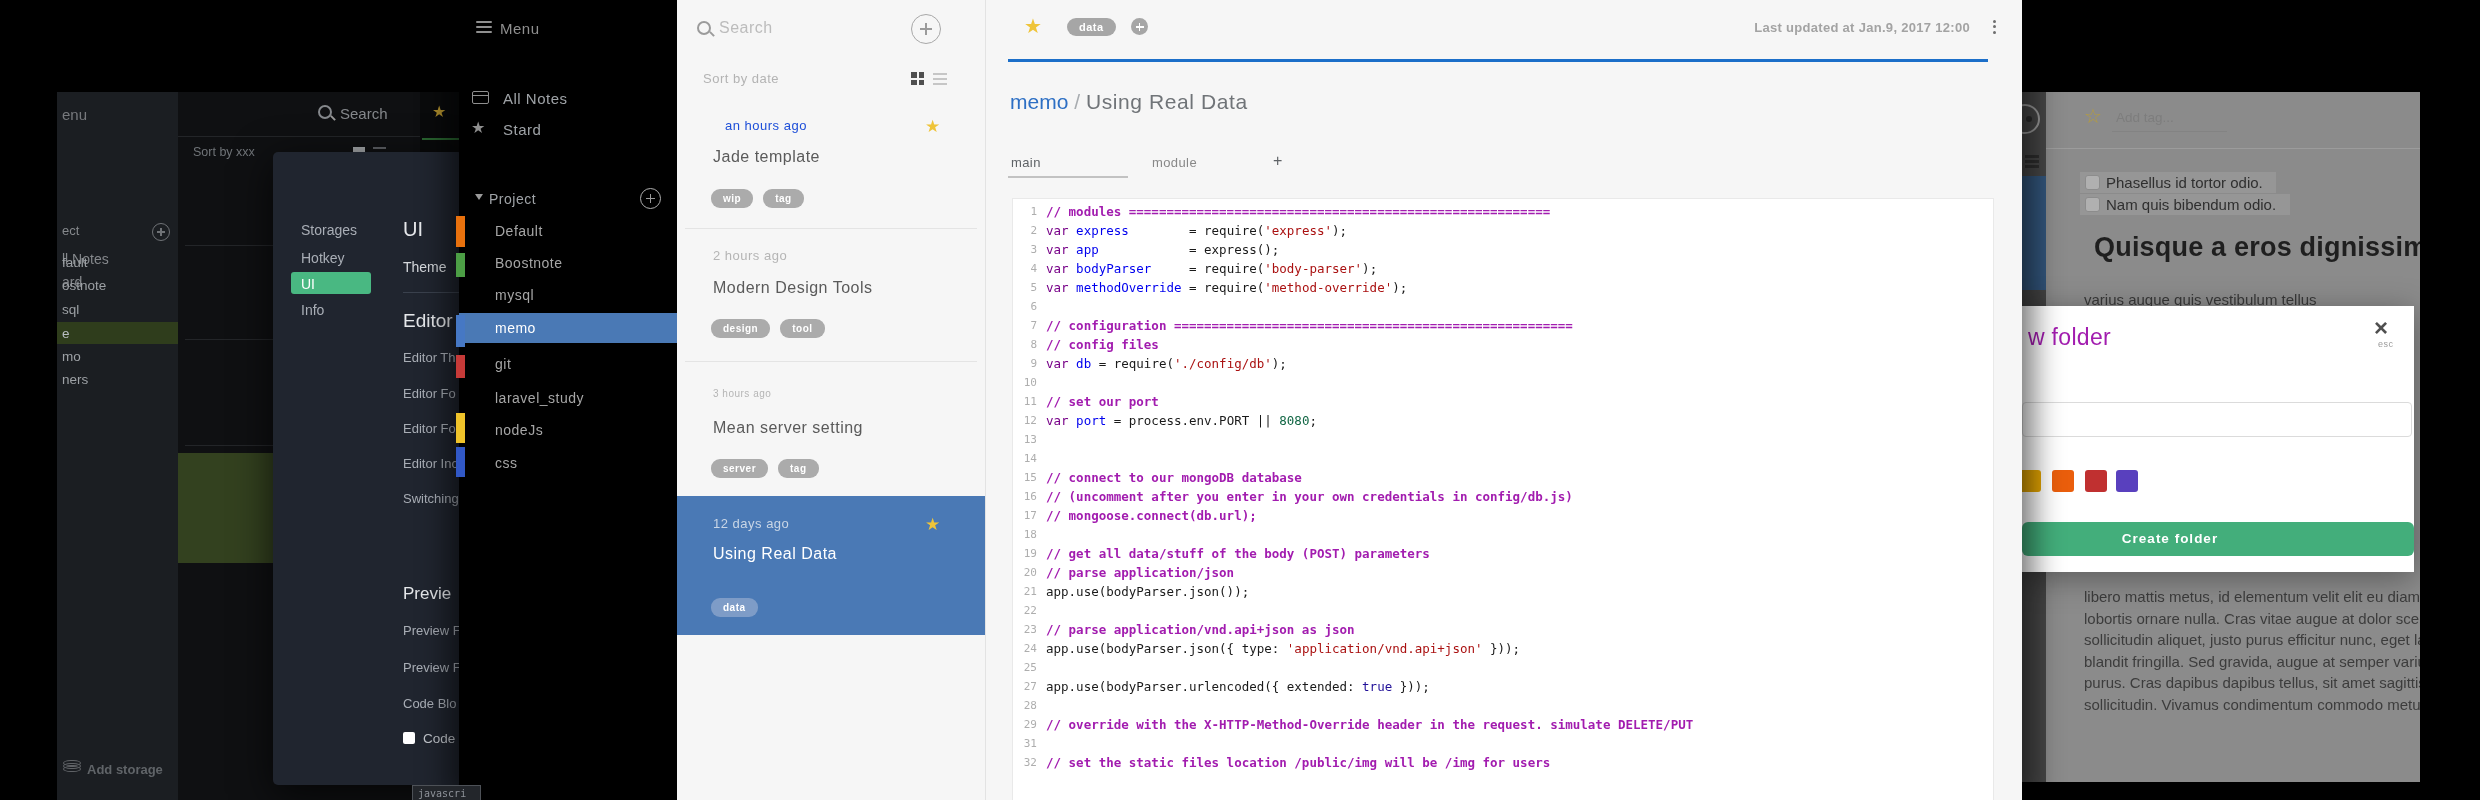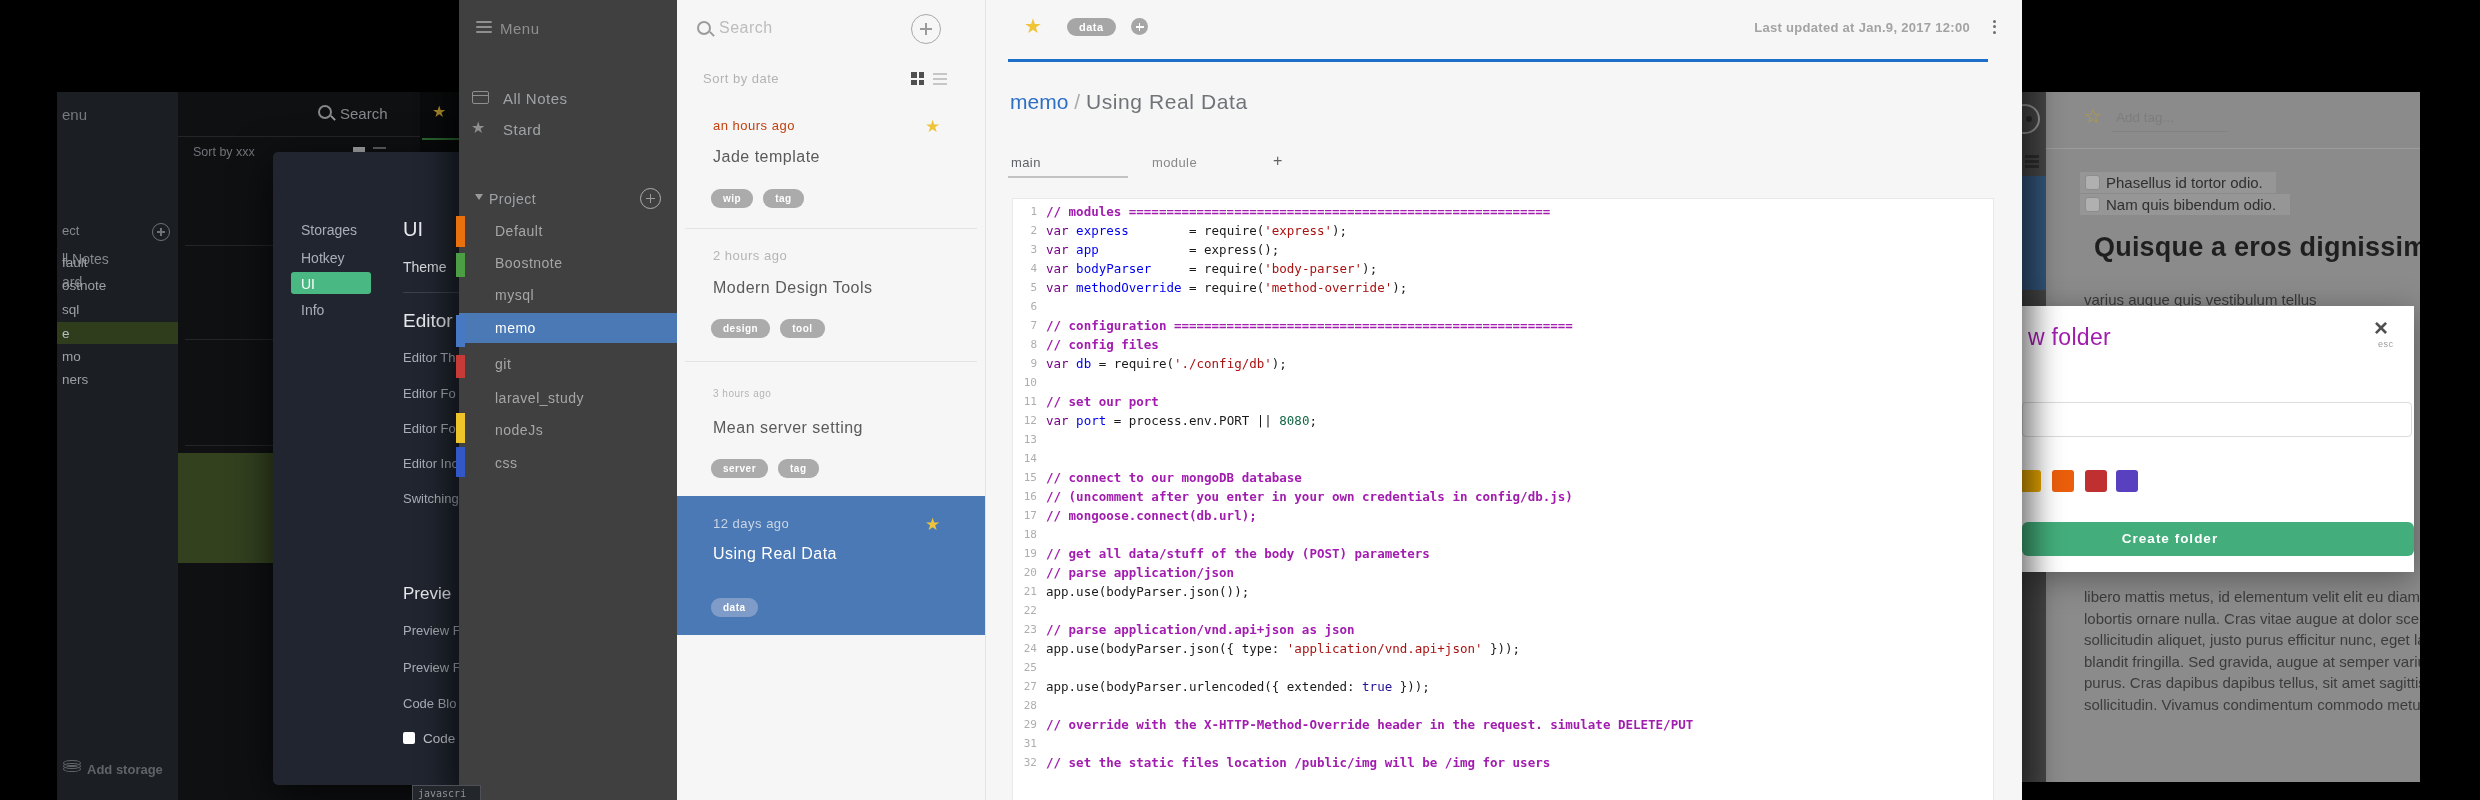--- a/index.html
+++ b/index.html
@@ -34,21 +34,21 @@
   .set-pill{background:#49B882;border-radius:3px;}
   .set-h1{color:#E6E8EB;font-size:20px;}
   .set-h2{color:#E6E8EB;font-size:17px;}
   .set-item{color:#A9AEB6;font-size:13px;left:130px;white-space:nowrap;}
   .set-div{height:1px;background:#3A414D;}
   .set-cb{width:12px;height:12px;background:#FFF;border-radius:2px;}
 
   
   .cwin{left:459px;top:0;width:1563px;height:800px;background:#F6F6F6;z-index:4;
         box-shadow:-14px 0 26px rgba(0,0,0,.45), 14px 0 26px rgba(0,0,0,.45);}
-  .cw-side{left:0;top:0;width:218px;height:800px;background:#404040;border-right:3px solid #4d7c0f;}
+  .cw-side{left:0;top:0;width:218px;height:800px;background:#000000;border-right:3px solid #4d7c0f;}
   .cw-notelist{left:218px;top:0;width:308px;height:800px;background:#F6F6F6;border-right:1px solid #E3E3E3;}
   .cw-menu{color:#8F8F8F;font-size:15px;letter-spacing:.5px;}
   .cw-nav{color:#9FA3A7;font-size:15px;letter-spacing:.5px;}
   .cw-proj{color:#9FA3A7;font-size:14px;letter-spacing:.5px;}
   .cw-folder{color:#A6A6A6;font-size:14px;letter-spacing:.5px;}
   .cw-folder-sel{background:#4A79B5;}
   .cw-search{color:#BCBCBC;font-size:16px;letter-spacing:.5px;}
   .cw-sort{color:#B3B3B3;font-size:13px;letter-spacing:.5px;}
   .cw-pill{display:inline-block;background:#ABABAB;color:#FFF;font-size:10px;font-weight:bold;
            border-radius:9px;padding:4px 12px;margin-right:10px;letter-spacing:.5px;}
@@ -277,21 +277,21 @@
         <div style="position:absolute;width:5.5px;height:5.5px;background:#4F4F4F;right:0;top:0;"></div>
         <div style="position:absolute;width:5.5px;height:5.5px;background:#4F4F4F;left:0;bottom:0;"></div>
         <div style="position:absolute;width:5.5px;height:5.5px;background:#4F4F4F;right:0;bottom:0;"></div>
       </div>
       <div class="abs" style="left:256px;top:73px;">
         <div style="width:14px;height:2px;background:#C6C6C6;margin-bottom:2.8px;"></div>
         <div style="width:14px;height:2px;background:#C6C6C6;margin-bottom:2.8px;"></div>
         <div style="width:14px;height:2px;background:#C6C6C6;"></div>
       </div>
       <div id="cw-note-items">
-          <div class="abs nowrap" style="left:36px;top:118px;font-size:13px;letter-spacing:.5px;color:#c2410c;">an hours ago</div>
+          <div class="abs nowrap" style="left:48px;top:118px;font-size:13px;letter-spacing:.5px;color:#1d4ed8;">an hours ago</div>
           <div class="abs star" style="left:248px;top:116px;font-size:17px;">★</div>
           <div class="abs nowrap" style="left:36px;top:148px;font-size:16px;letter-spacing:.5px;color:#5A5A5A;">Jade template</div>
           <div class="abs nowrap" style="left:34px;top:188px;"><span class="cw-pill">wip</span><span class="cw-pill">tag</span></div>
           <div class="abs cw-divider" style="left:8px;top:228px;width:292px;"></div>
           <div class="abs nowrap" style="left:36px;top:248px;font-size:13px;letter-spacing:.5px;color:#B5B5B5;">2 hours ago</div>
           <div class="abs nowrap" style="left:36px;top:279px;font-size:16px;letter-spacing:.5px;color:#5A5A5A;">Modern Design Tools</div>
           <div class="abs nowrap" style="left:34px;top:318px;"><span class="cw-pill">design</span><span class="cw-pill">tool</span></div>
           <div class="abs cw-divider" style="left:8px;top:361px;width:292px;"></div>
           <div class="abs nowrap" style="left:36px;top:388px;font-size:10px;letter-spacing:.5px;color:#B5B5B5;">3 hours ago</div>
           <div class="abs nowrap" style="left:36px;top:419px;font-size:16px;letter-spacing:.5px;color:#5A5A5A;">Mean server setting</div>

